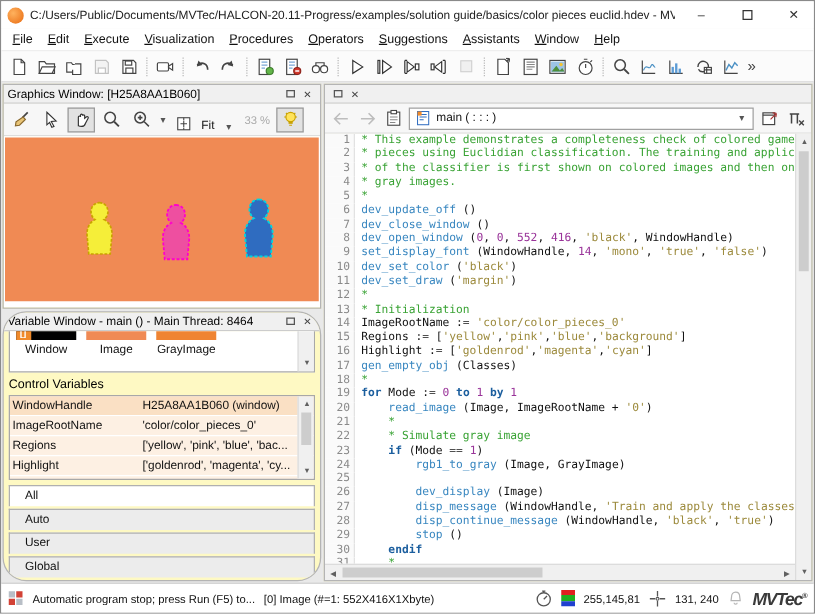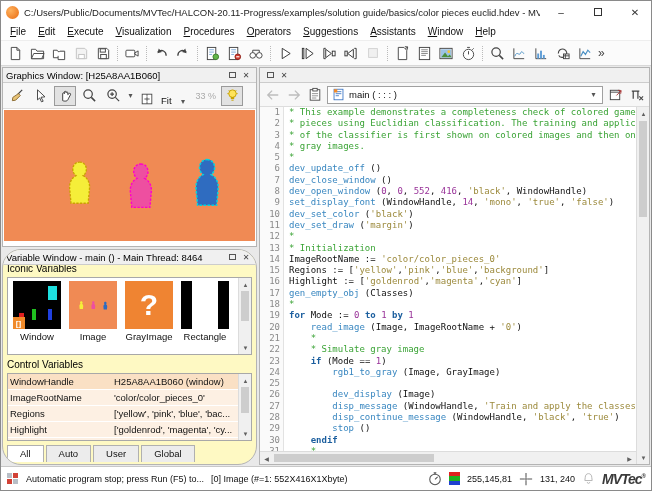--- a/index.html
+++ b/index.html
@@ -55,21 +55,21 @@
   .iconicbox { border:1px solid #a8a8a8; background:#fff; height:78px; display:flex; padding:3px; gap:4px; position:relative; flex:0 0 auto; }
   .tile { width:52px; display:flex; flex-direction:column; align-items:center; flex:0 0 auto; }
   .thumb { width:48px; height:48px; position:relative; overflow:hidden; flex:0 0 auto; }
   .tlabel { font-size:9.5px; margin-top:2px; white-space:nowrap; overflow:hidden; max-width:52px; }
   .badge { position:absolute; left:-1px; bottom:-1px; width:13px; height:13px; background:#f08a2a; color:#fff; font-size:8px; display:flex; align-items:center; justify-content:center; font-weight:bold; }
   .ctrlbox { border:1px solid #a8a8a8; background:#fdf0e3; height:68px; overflow:hidden; position:relative; flex:0 0 auto; }
   .crow { display:flex; height:16px; align-items:center; border-bottom:1px solid #fff; font-size:9.5px; }
   .crow.sel { background:#fae0c4; }
   .cname { width:102px; padding-left:2px; flex:0 0 auto; white-space:nowrap; overflow:hidden; }
   .cval { flex:1; padding-left:4px; white-space:nowrap; overflow:hidden; }
-  .tabs { display:flex; gap:2px; margin-top:4px; }
+  .tabs { display:flex; gap:2px; margin-top:4px;flex-direction:column; }
   .tab { padding:2px 12px 3px; background:#ececec; border:1px solid #b0b0b0; border-bottom:none; font-size:9.5px; }
   .tab.active { background:#fff; }
 
   
   .vscroll { width:13px; background:#f0f0f0; border-left:1px solid #dcdcdc; position:relative; flex:0 0 auto; }
   .hscroll { height:13px; background:#f0f0f0; border-top:1px solid #dcdcdc; position:relative; flex:0 0 auto; }
   .sarrow { position:absolute; width:13px; height:13px; color:#606060; font-size:6px; display:flex; align-items:center; justify-content:center; }
   .sthumb { position:absolute; background:#cdcdcd; }
   .iconic-scroll { position:absolute; right:0; top:0; bottom:0; }
 
@@ -410,26 +410,20 @@
                     <use href="#meeple" fill="#2f6cc0" width="100%" height="100%"></use>
                   </svg>
               </div>
               <span class="tlabel">Image</span>
             </div>
             <div class="tile">
               <div class="thumb" style="background:#ef8432;display:flex;align-items:center;justify-content:center">
                 <span style="color:#fff;font-size:30px;font-weight:bold">?</span>
               </div>
               <span class="tlabel">GrayImage</span>
-            </div>
-            <div class="tile">
-              <div class="thumb" style="background:#000">
-                <span style="position:absolute;left:11px;top:0;width:26px;height:48px;background:#fff"></span>
-              </div>
-              <span class="tlabel">Rectangle</span>
             </div>
             <div class="vscroll iconic-scroll">
               <span class="sarrow" style="top:0">▲</span>
               <span class="sthumb" style="top:13px;left:2px;right:2px;height:30px"></span>
               <span class="sarrow" style="bottom:0">▼</span>
             </div>
           </div>
 
           <div class="seclabel" style="margin-top:4px">Control Variables</div>
 

